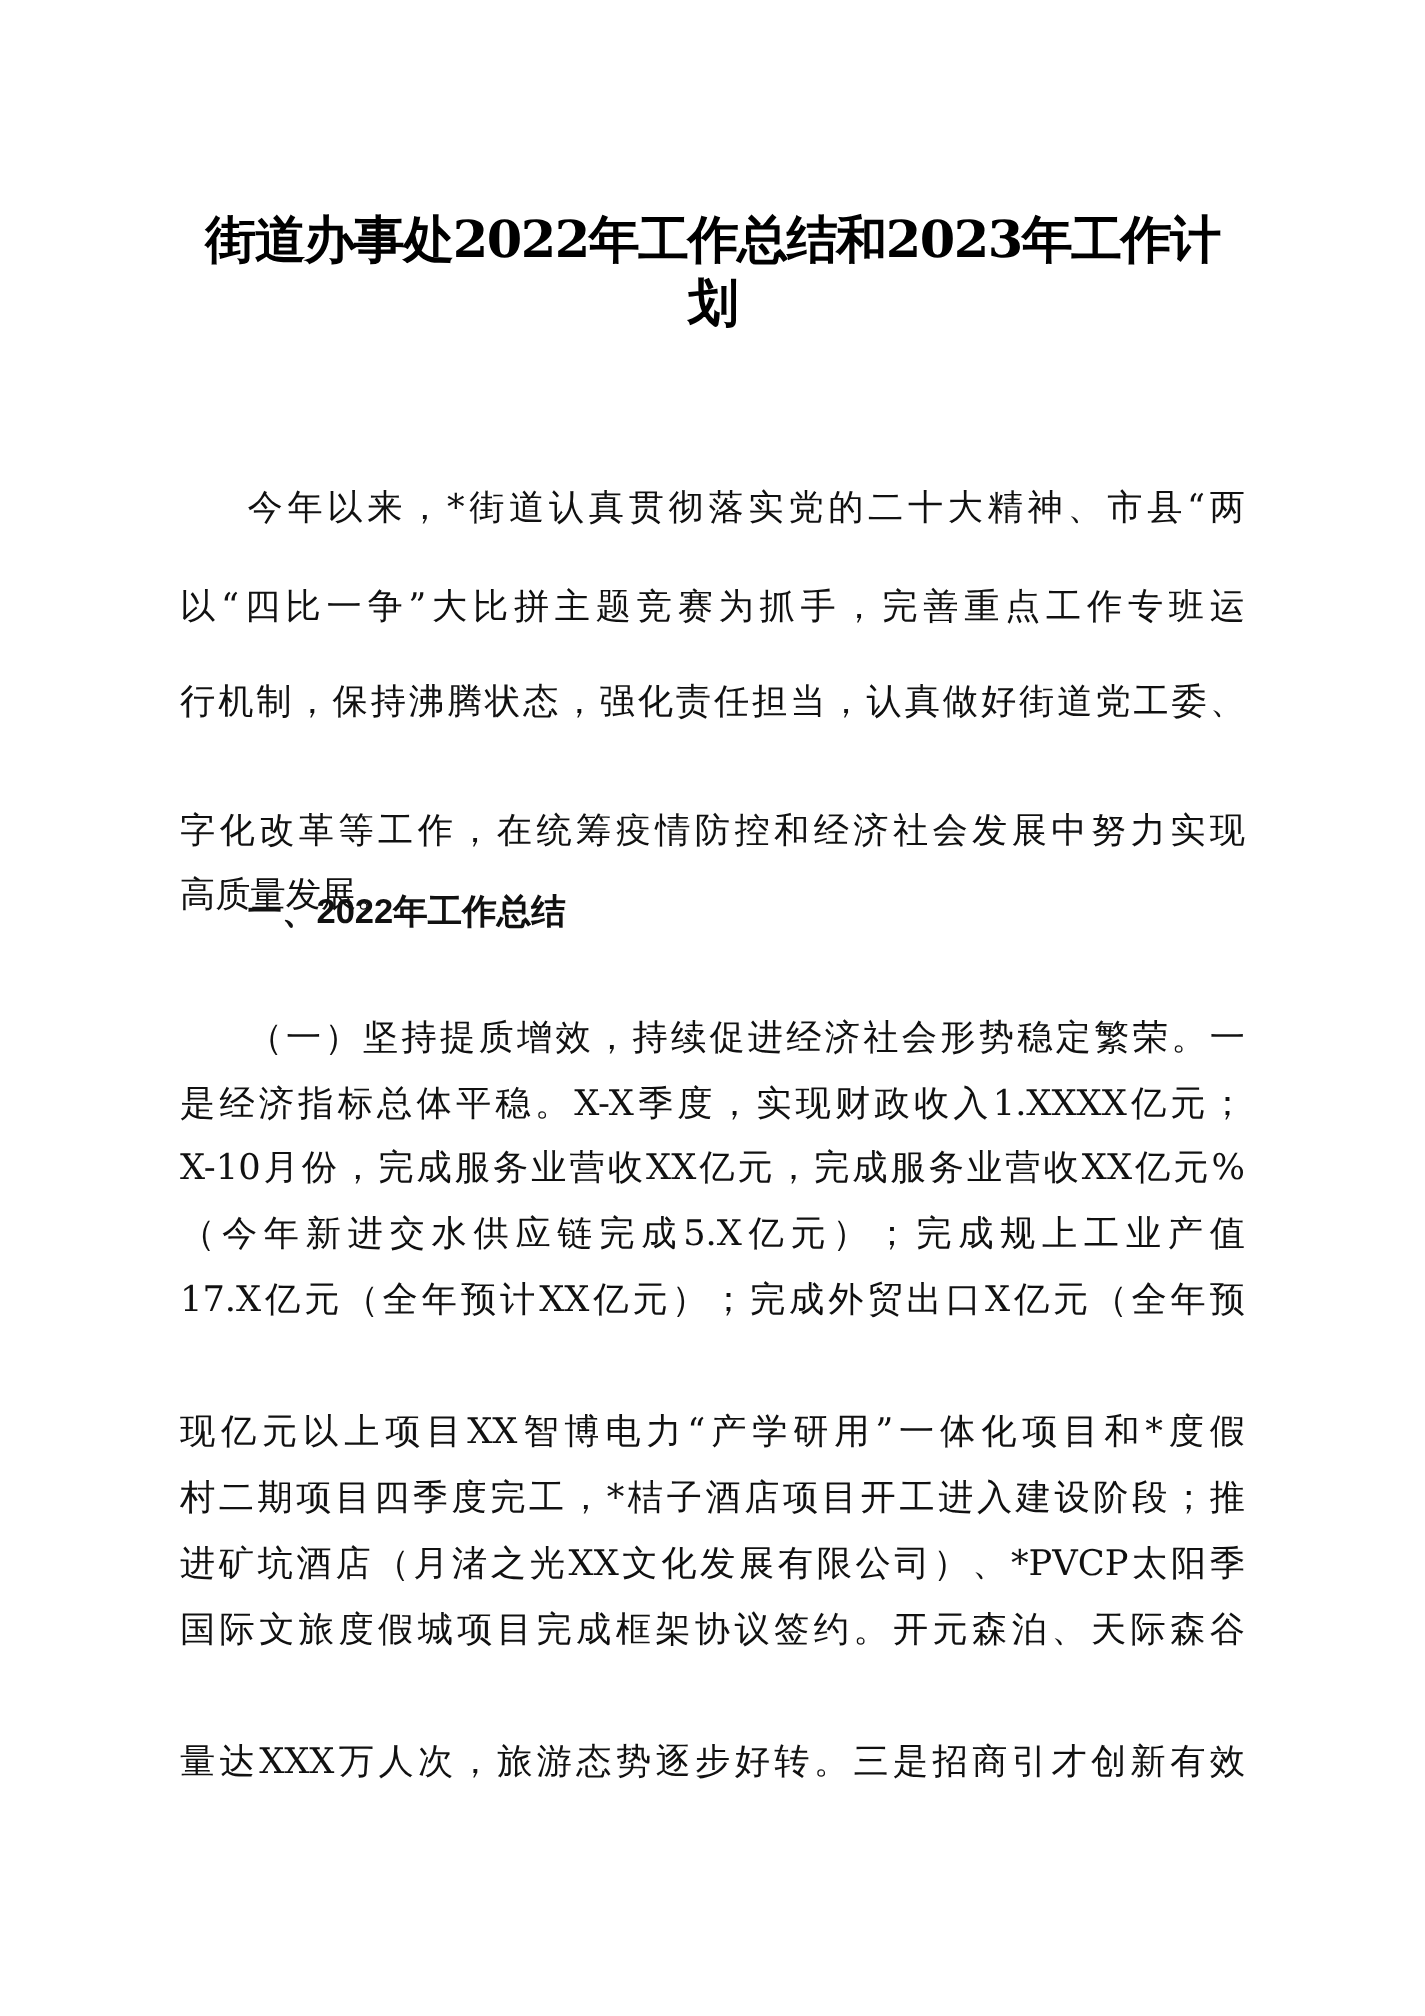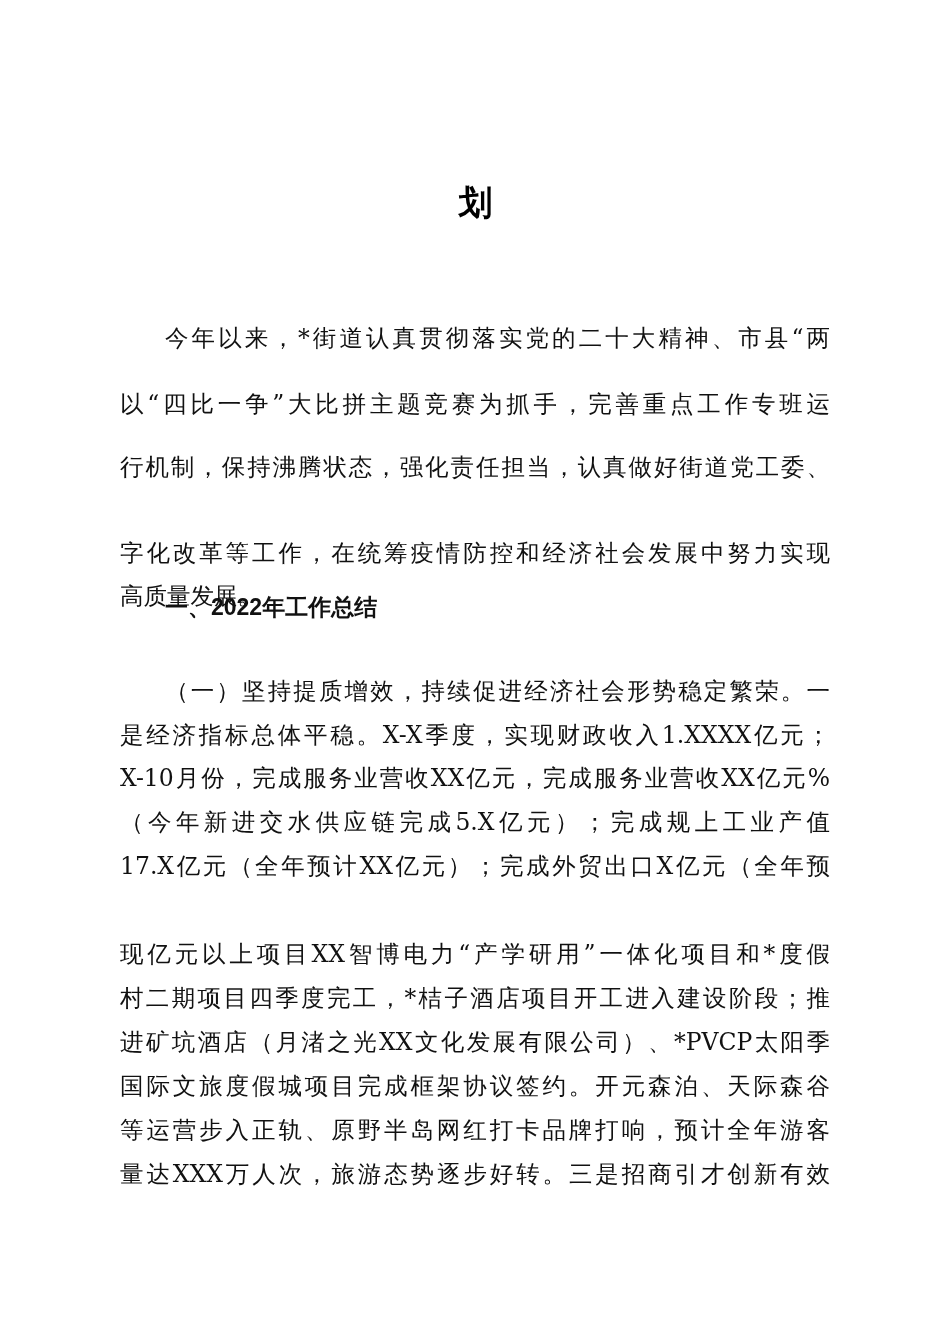--- a/index.html
+++ b/index.html
@@ -25,34 +25,34 @@
     position: absolute; left: 165px;
     font-family: Liberation Sans, sans-serif;
     font-size: 23px; color: #111; line-height: 30px; font-weight: bold;
     white-space: nowrap;
   }
 </style>
 </head>
 <body>
 
 <div class="page">
+  <div class="title t1">街道办事处2022年工作总结和2023年工作计</div>
   <div class="title t2">划</div>
 
   <div class="line indent" style="top:284px">今年以来，*街道认真贯彻落实党的二十大精神、市县“两</div>
   <div class="line" style="top:350px">以“四比一争”大比拼主题竞赛为抓手，完善重点工作专班运</div>
   <div class="line" style="top:413px">行机制，保持沸腾状态，强化责任担当，认真做好街道党工委、</div>
   <div class="line" style="top:499px">字化改革等工作，在统筹疫情防控和经济社会发展中努力实现</div>
   <div class="line last" style="top:542px">高质量发展。</div>
 
   <div class="heading" style="top:592px">一、2022年工作总结</div>
 
   <div class="line indent" style="top:637px">（一）坚持提质增效，持续促进经济社会形势稳定繁荣。一</div>
   <div class="line" style="top:681px">是经济指标总体平稳。X-X季度，实现财政收入1.XXXX亿元；</div>
   <div class="line" style="top:724px">X-10月份，完成服务业营收XX亿元，完成服务业营收XX亿元%</div>
   <div class="line" style="top:768px">（今年新进交水供应链完成5.X亿元）；完成规上工业产值</div>
   <div class="line" style="top:812px">17.X亿元（全年预计XX亿元）；完成外贸出口X亿元（全年预</div>
   <div class="line" style="top:900px">现亿元以上项目XX智博电力“产学研用”一体化项目和*度假</div>
   <div class="line" style="top:944px">村二期项目四季度完工，*桔子酒店项目开工进入建设阶段；推</div>
   <div class="line" style="top:988px">进矿坑酒店（月渚之光XX文化发展有限公司）、*PVCP太阳季</div>
   <div class="line" style="top:1032px">国际文旅度假城项目完成框架协议签约。开元森泊、天际森谷</div>
-  <div class="line" style="top:1076px">等运营步入正轨、原野半岛网红打卡品牌打响，预计全年游客</div>
   <div class="line" style="top:1120px">量达XXX万人次，旅游态势逐步好转。三是招商引才创新有效</div>
 </div>
 
 </body></html>

